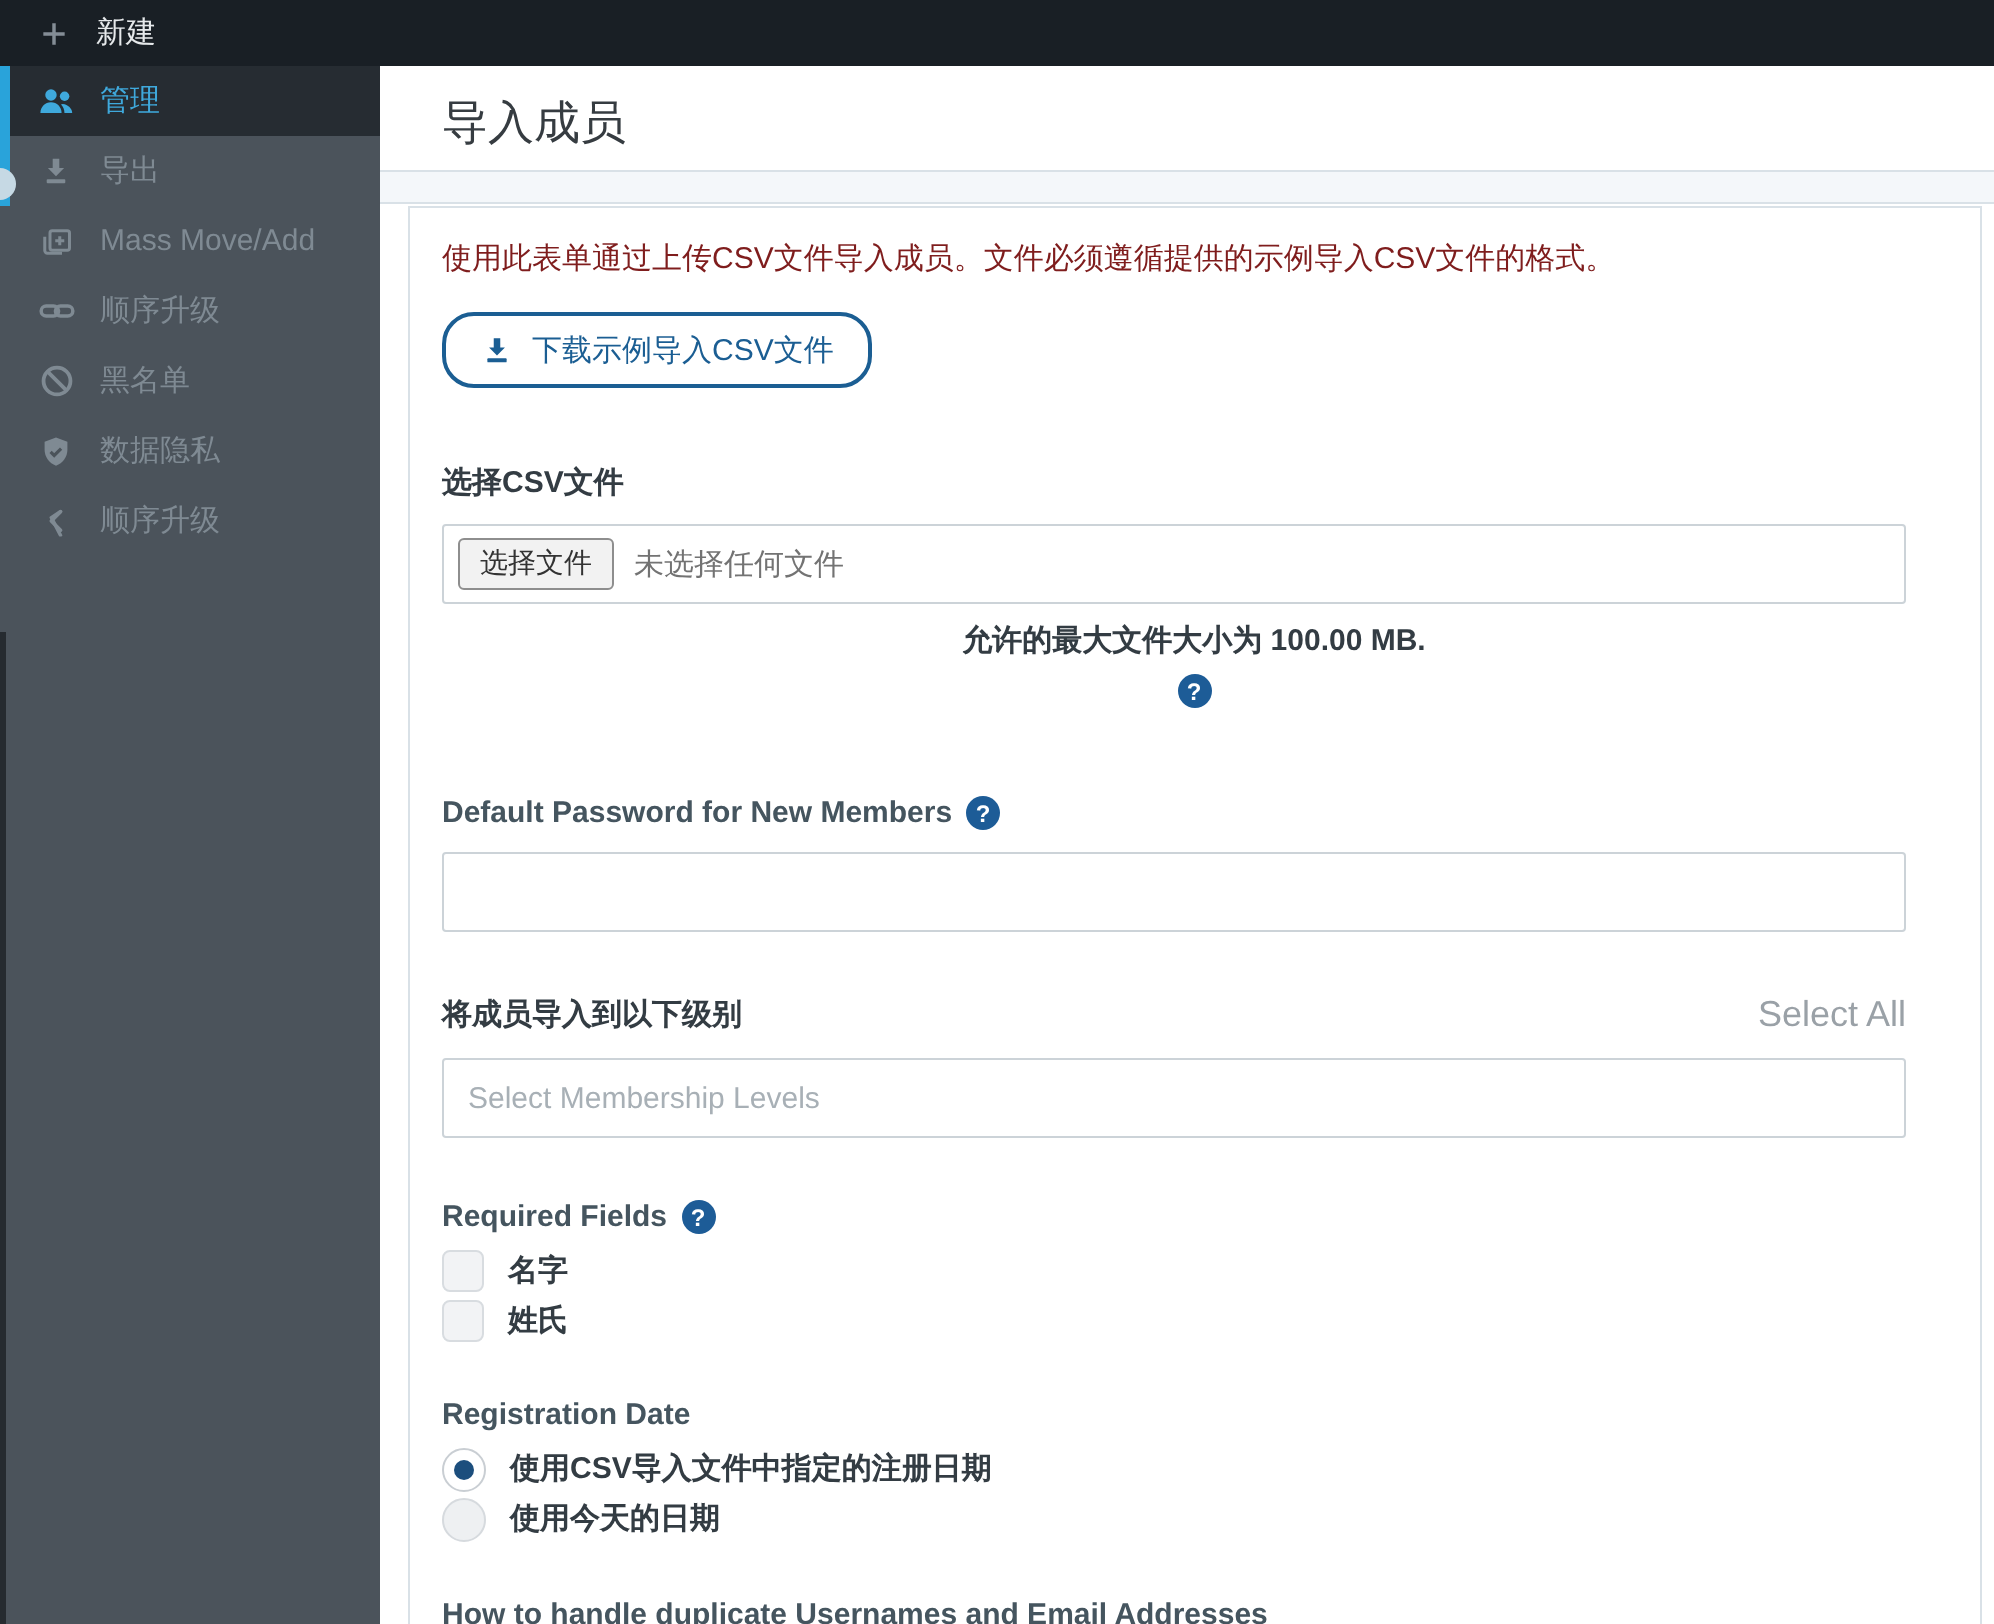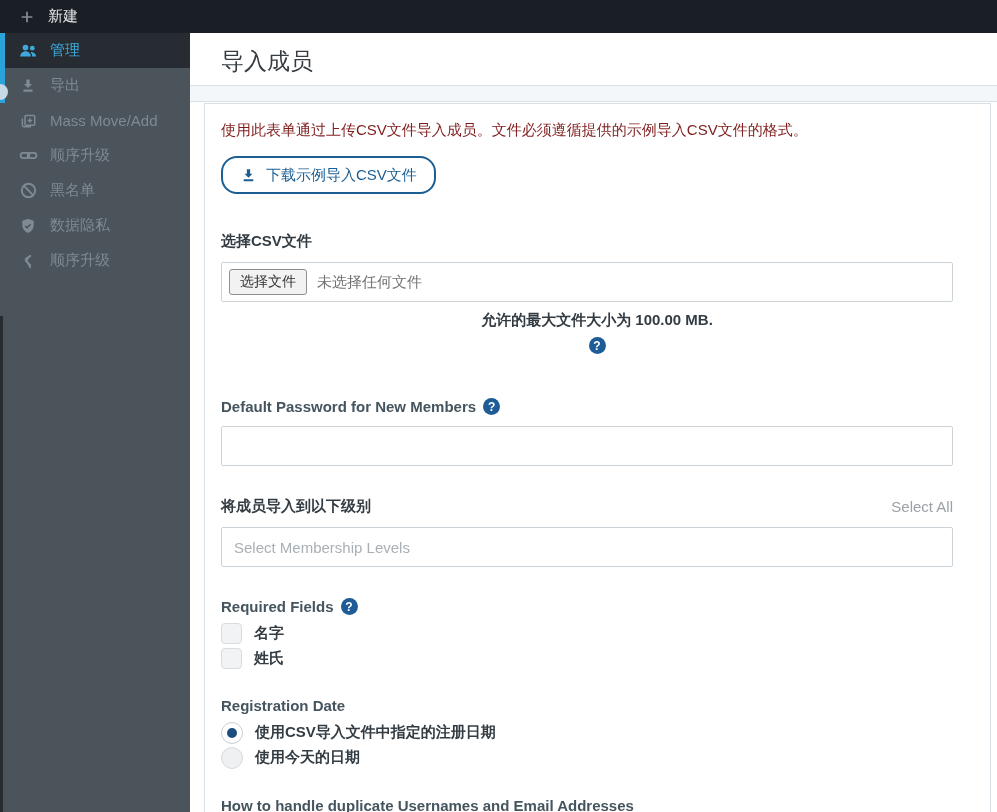--- a/index.html
+++ b/index.html
@@ -84,21 +84,21 @@
 
   .sec-pass { margin-top:44px; }
   .text-input {
     display:block; margin-top:11px; width:732px; height:40px;
     border:1px solid #ccd3d8; border-radius:2px; font-size:15px; padding:0 12px;
     color:#737373; font-family:inherit; outline:none; background:#fff;
   }
   .text-input::placeholder { color:#a8b0b6; }
 
   .levels-row { margin-top:31px; width:732px; display:flex; justify-content:space-between; align-items:center; }
-  .select-all { font-size:15px; color:#9aa1a7; cursor:pointer; }
+  .select-all { font-size:18px; color:#9aa1a7; cursor:pointer; }
 
   .sec-req { margin-top:31px; }
   .choice-row { display:flex; align-items:center; gap:12px; height:25px; }
   .check-group { margin-top:6px; }
   .checkbox {
     width:21px; height:21px; background:#f2f3f5; border:1px solid #d8dce0;
     border-radius:4px; cursor:pointer; flex:none;
   }
   .opt-lbl { font-weight:700; font-size:15px; color:#333c43; }
 

